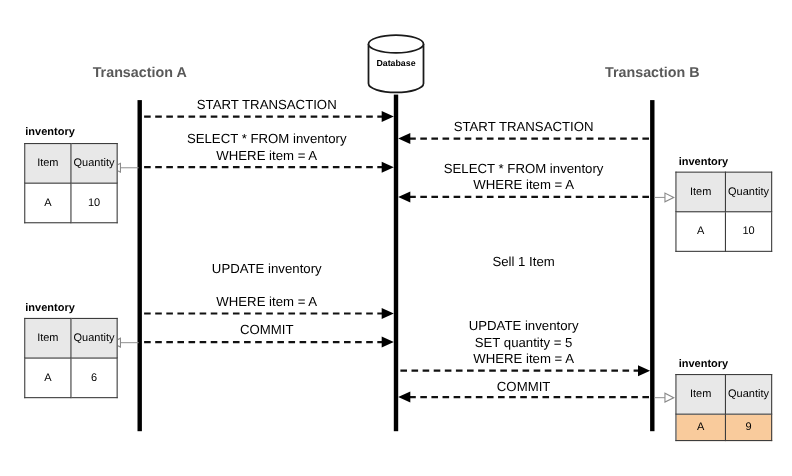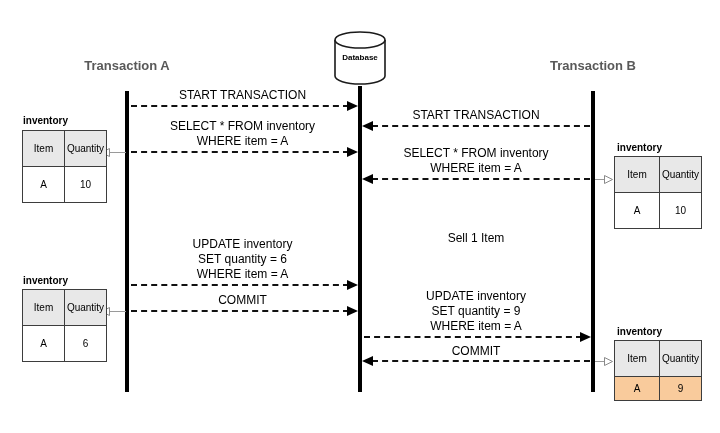--- a/index.html
+++ b/index.html
@@ -58,21 +58,20 @@
   <div class="msg-label lane-a" style="top:134px;">WHERE item = A</div>
   <div class="dashed" style="left:131px; top:151px; width:218px;"></div>
   <div class="head-right" style="left:347px; top:147px;"></div>
   <div class="conn" style="left:109px; top:152px; width:17px;"></div>
   <svg class="open-head" style="left:100px; top:147px;" viewBox="0 0 11 11">
     <polygon points="1.5,5.5 9.5,1.5 9.5,9.5" fill="#fff" stroke="#8a8a8a"></polygon>
   </svg>
 
 
   <div class="msg-label lane-a" style="top:237px;">UPDATE inventory</div>
-  <div class="msg-label lane-a" style="top:252px;">SET quantity = 6</div>
   <div class="msg-label lane-a" style="top:267px;">WHERE item = A</div>
   <div class="dashed" style="left:131px; top:284px; width:218px;"></div>
   <div class="head-right" style="left:347px; top:280px;"></div>
 
   <div class="msg-label lane-a" style="top:293px;">COMMIT</div>
   <div class="dashed" style="left:131px; top:310px; width:218px;"></div>
   <div class="head-right" style="left:347px; top:306px;"></div>
   <div class="conn" style="left:109px; top:311px; width:17px;"></div>
   <svg class="open-head" style="left:100px; top:306px;" viewBox="0 0 11 11">
     <polygon points="1.5,5.5 9.5,1.5 9.5,9.5" fill="#fff" stroke="#8a8a8a"></polygon>
@@ -87,21 +86,21 @@
   <div class="dashed" style="left:372px; top:178px; width:218px;"></div>
   <div class="head-left" style="left:362px; top:174px;"></div>
   <div class="conn" style="left:595px; top:179px; width:17px;"></div>
   <svg class="open-head" style="left:603px; top:174px;" viewBox="0 0 11 11">
     <polygon points="9.5,5.5 1.5,1.5 1.5,9.5" fill="#fff" stroke="#8a8a8a"></polygon>
   </svg>
 
   <div class="msg-label lane-b" style="top:231px;">Sell 1 Item</div>
 
   <div class="msg-label lane-b" style="top:289px;">UPDATE inventory</div>
-  <div class="msg-label lane-b" style="top:304px;">SET quantity = 9</div>
+  <div class="msg-label lane-b" style="top:304px;">SET quantity = 5</div>
   <div class="msg-label lane-b" style="top:319px;">WHERE item = A</div>
   <div class="dashed" style="left:364px; top:336px; width:218px;"></div>
   <div class="head-right" style="left:580px; top:332px;"></div>
 
   <div class="msg-label lane-b" style="top:344px;">COMMIT</div>
   <div class="dashed" style="left:372px; top:360px; width:218px;"></div>
   <div class="head-left" style="left:362px; top:356px;"></div>
   <div class="conn" style="left:595px; top:361px; width:17px;"></div>
   <svg class="open-head" style="left:603px; top:356px;" viewBox="0 0 11 11">
     <polygon points="9.5,5.5 1.5,1.5 1.5,9.5" fill="#fff" stroke="#8a8a8a"></polygon>

